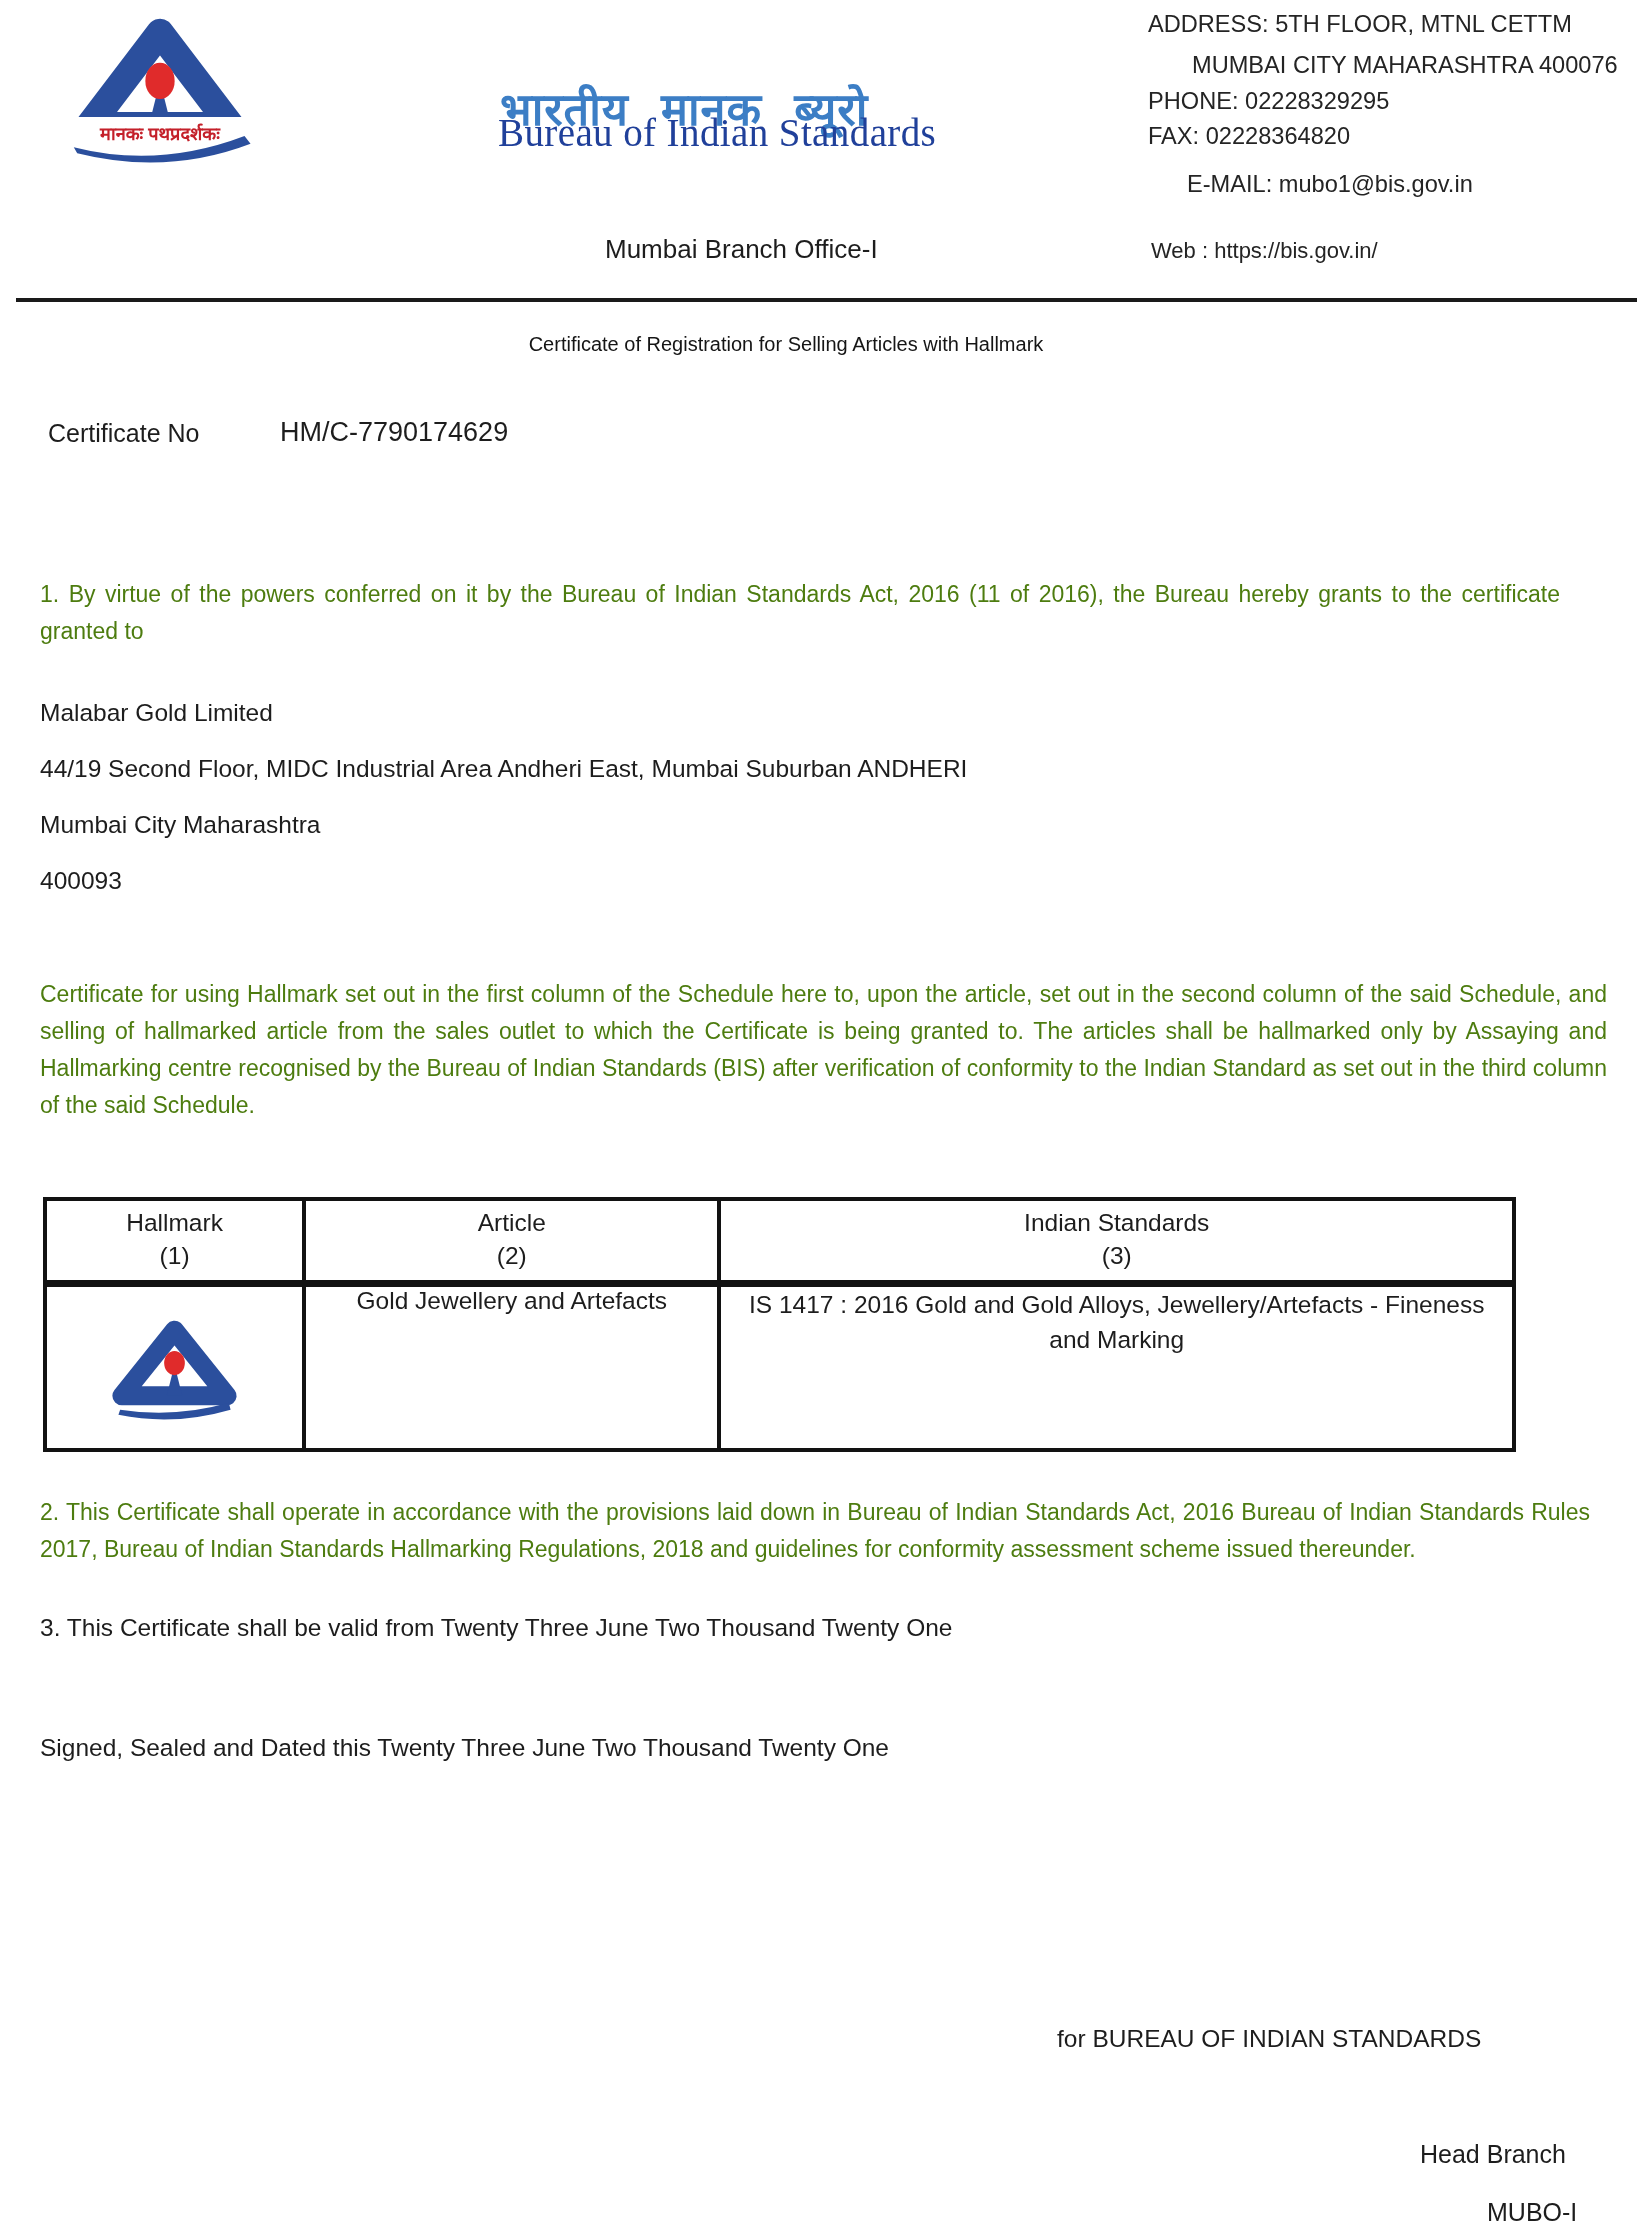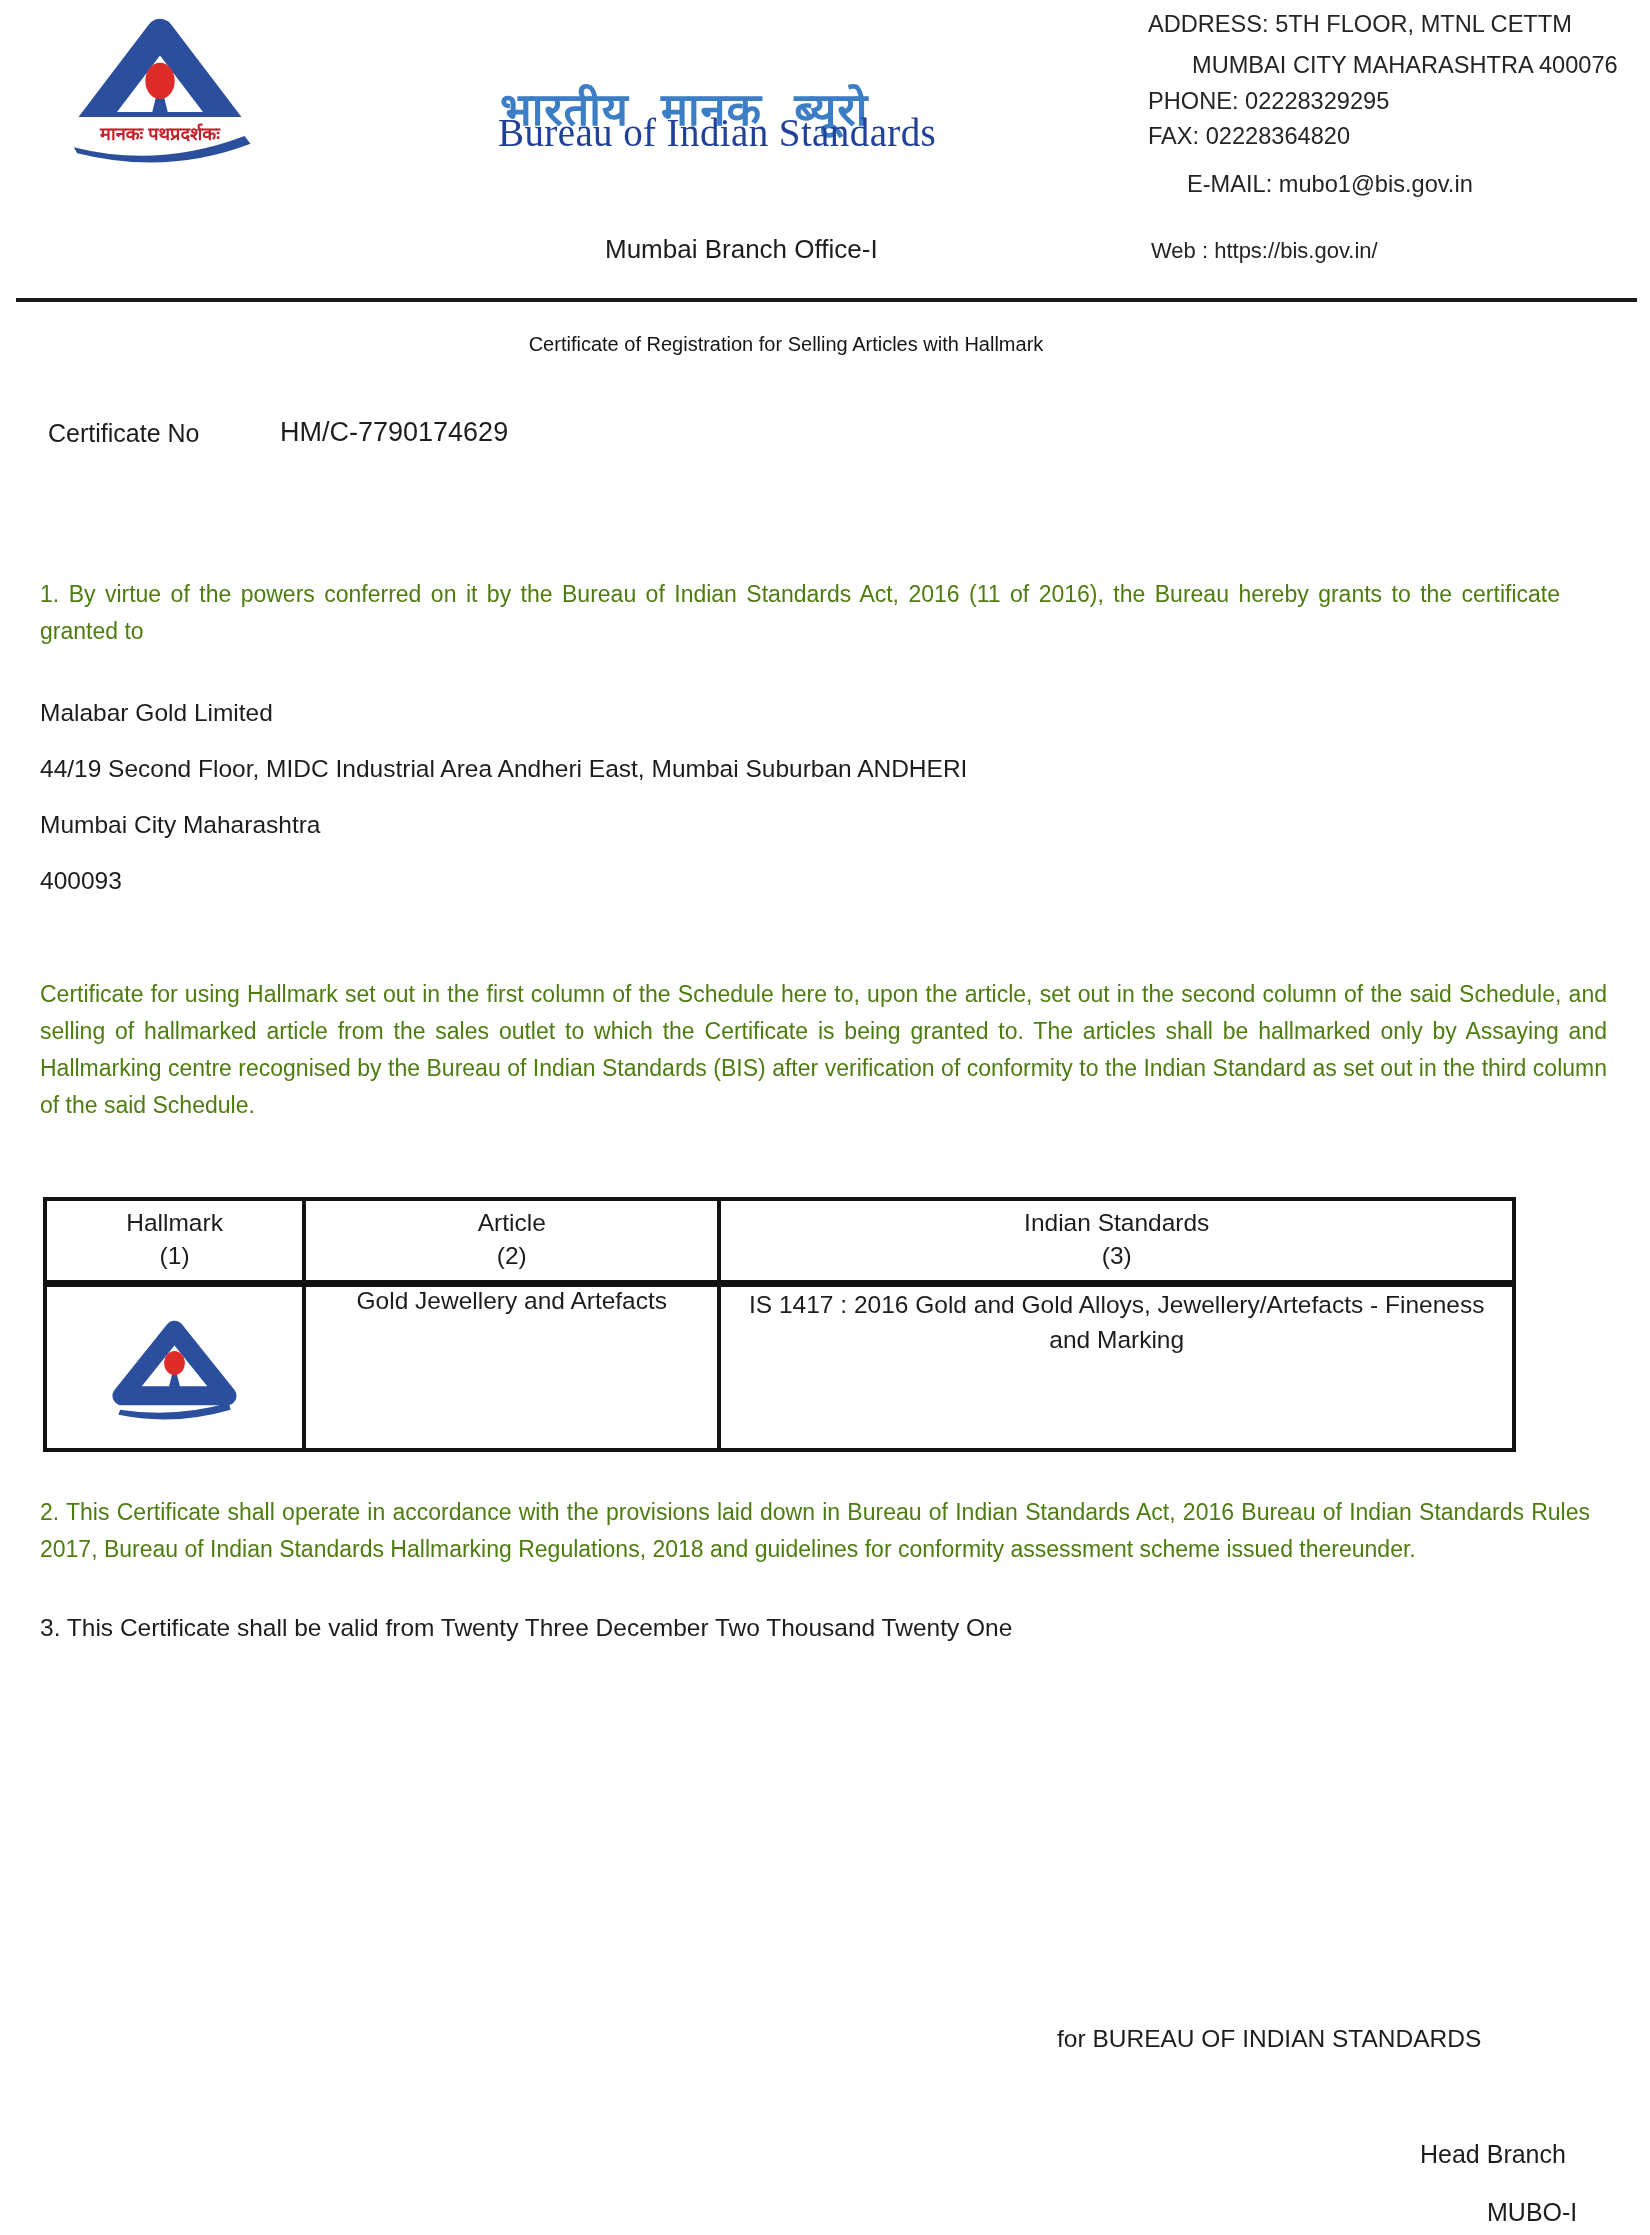--- a/index.html
+++ b/index.html
@@ -160,20 +160,21 @@
       </td>
       <td class="cell-article">Gold Jewellery and Artefacts</td>
       <td class="cell-standard">
         <span class="std-text">IS 1417 : 2016 Gold and Gold Alloys, Jewellery/Artefacts - Fineness and Marking</span>
       </td>
     </tr>
   </tbody>
     </table>
 
   <p class="abs para clause2">2. This Certificate shall operate in accordance with the provisions laid down in Bureau of Indian Standards Act, 2016 Bureau of Indian Standards Rules 2017, Bureau of Indian Standards Hallmarking Regulations, 2018 and guidelines for conformity assessment scheme issued thereunder.</p>
-  <div class="abs clause3">3. This Certificate shall be valid from Twenty Three December Two Thousand Twenty One</div>
+  <div class="abs clause3">3. This Certificate shall be valid from Twenty Three June Two Thousand Twenty One</div>
+  <div class="abs signed">Signed, Sealed and Dated this Twenty Three June Two Thousand Twenty One</div>
 
   <div class="abs for-org">for BUREAU OF INDIAN STANDARDS</div>
   <div class="abs head-branch">Head Branch</div>
   <div class="abs branch-code">MUBO-I</div>
 
 </div>
 
 
 </body></html>

